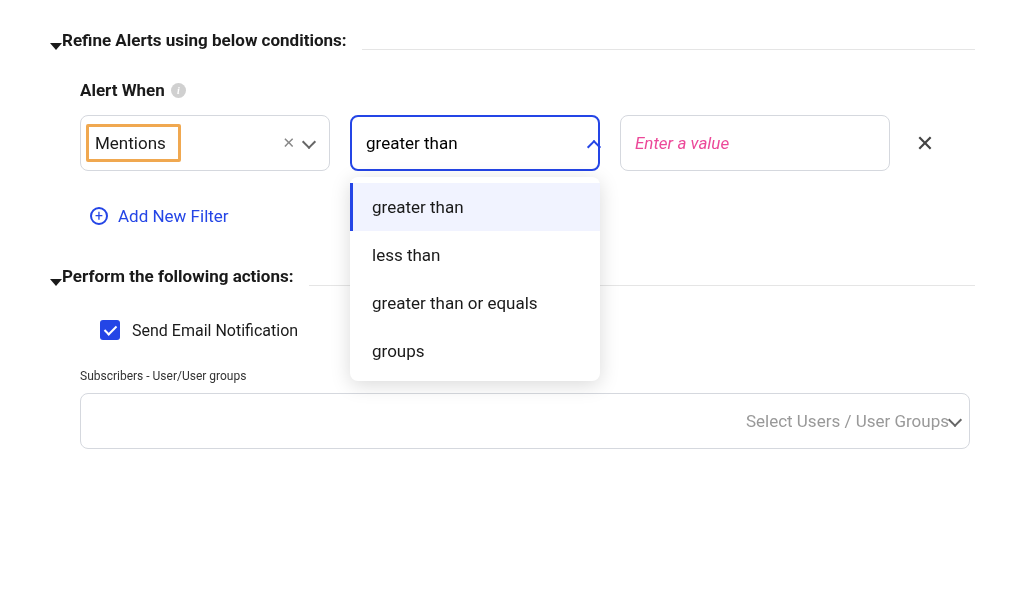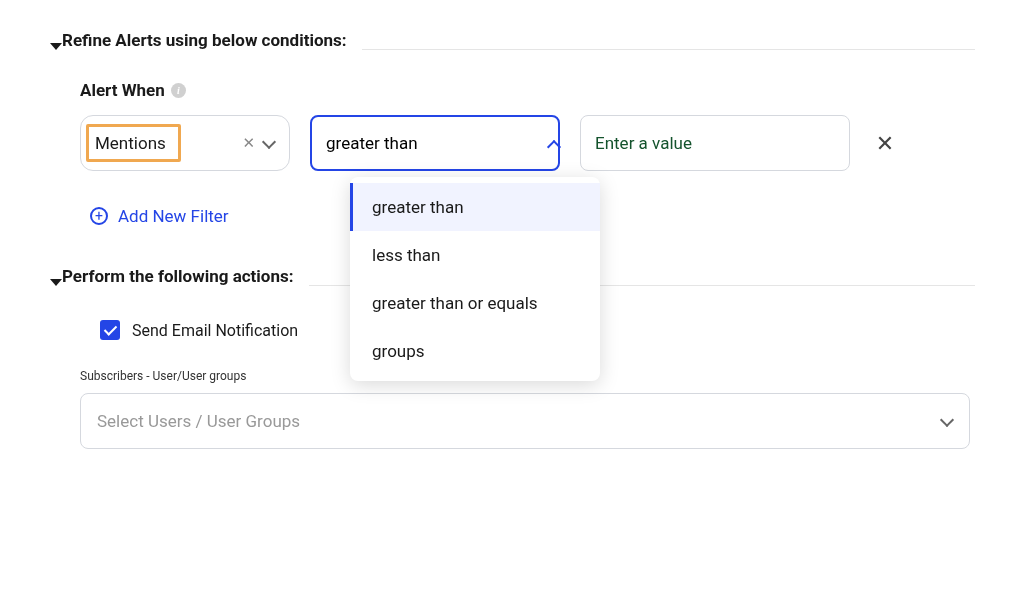--- a/index.html
+++ b/index.html
@@ -70,21 +70,21 @@
     height: 56px;
     border: 1px solid #d5d8de;
     border-radius: 8px;
     background: #fff;
     display: flex;
     align-items: center;
     padding: 0 14px;
     font-size: 17px;
     position: relative;
   }
-  .metric-box { width: 210px; border-radius: 13px; }
+  .metric-box { width: 250px; }
   .op-box { width: 250px; border: 2px solid #2445e6; }
   .val-box { width: 270px; }
   
   .highlight {
     position: absolute;
     left: 5px;
     top: 8px;
     bottom: 8px;
     width: 95px;
     border: 3px solid #f0a850;
@@ -119,21 +119,21 @@
   }
   
   .op-box .inp {
     border: none;
     outline: none;
     font-size: 17px;
     flex: 1;
     font-family: inherit;
   }
   
-  .val-box .placeholder { color: #14532d; }
+  .val-box .placeholder { color: #ec4899; font-style: italic; }
   
   .row-delete {
     color: #444;
     font-size: 22px;
     width: 30px;
     display: flex;
     justify-content: center;
   }
   
   .dropdown {
@@ -213,24 +213,24 @@
   
   .subscribers-label {
     font-size: 12px;
     color: #333;
     margin-bottom: 10px;
   }
   .subscribers-select {
     height: 56px;
     border: 1px solid #d5d8de;
     border-radius: 8px;
-    padding: 0 16px;
-    display: flex;
-    align-items: center;
-    justify-content: space-between;
+    padding: 0 8px;
+    display: flex;
+    align-items: center;
+    justify-content: flex-end;
     color: #999;
     font-size: 17px;
     width: 890px;
   }
 </style>
 </head>
 <body>
 
 <div class="section-header">
   <span class="tri"></span>

